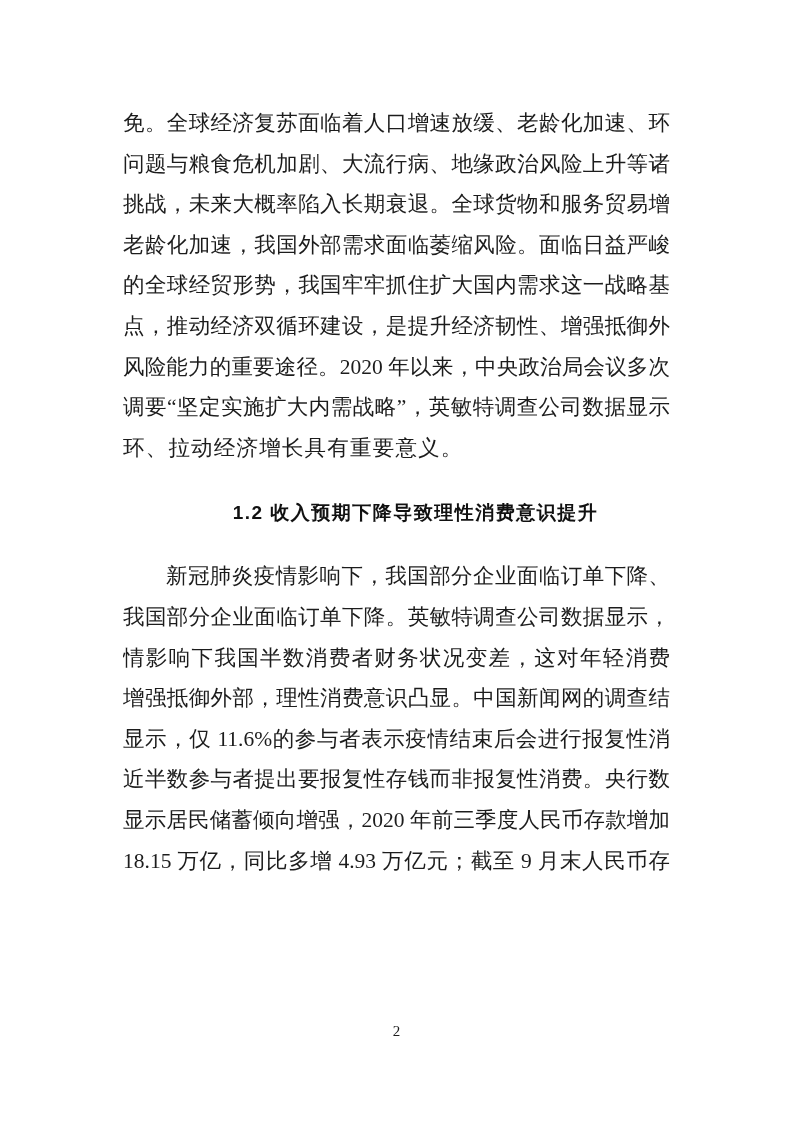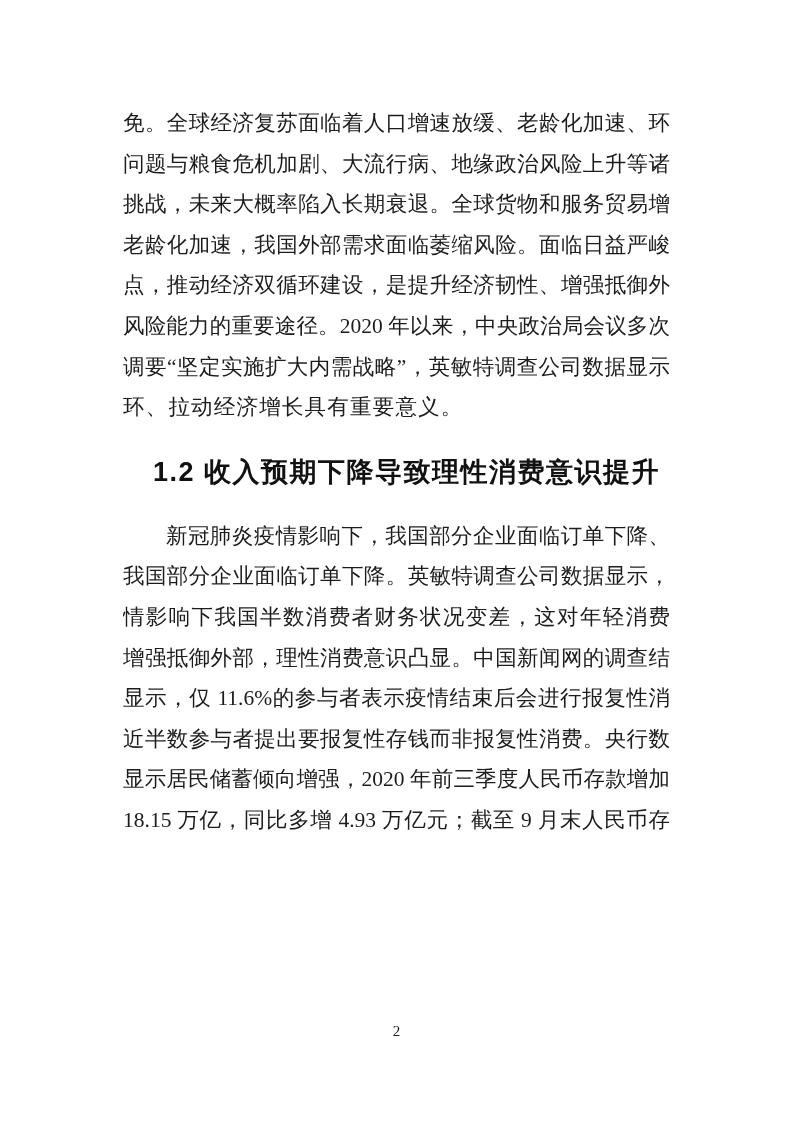--- a/index.html
+++ b/index.html
@@ -39,26 +39,27 @@
     text-align-last: left;
     letter-spacing: 1.2px;
   }
   .line.indent {
     padding-left: 43px;
   }
   .heading {
     margin: 24px 0 0 38px;
     font-family: "Liberation Sans", sans-serif;
     font-weight: bold;
-    font-size: 27px;
+    font-size: 19px;
     line-height: 41px;
     height: 41px;
     letter-spacing: 1.5px;
     color: #111111;
     white-space: nowrap;
+    text-align: center;
   }
   .para-2 {
     margin-top: 23px;
   }
   .page-num {
     position: absolute;
     top: 1020px;
     left: 0;
     width: 793px;
     text-align: center;
@@ -71,20 +72,21 @@
 <body>
 
 <div class="page">
   <div class="content">
 
     <div class="para para-1">
       <div class="line">免。全球经济复苏面临着人口增速放缓、老龄化加速、环境</div>
       <div class="line">问题与粮食危机加剧、大流行病、地缘政治风险上升等诸多</div>
       <div class="line">挑战，未来大概率陷入长期衰退。全球货物和服务贸易增长</div>
       <div class="line">老龄化加速，我国外部需求面临萎缩风险。面临日益严峻复杂</div>
+      <div class="line">的全球经贸形势，我国牢牢抓住扩大国内需求这一战略基</div>
       <div class="line">点，推动经济双循环建设，是提升经济韧性、增强抵御外部</div>
       <div class="line">风险能力的重要途径。2020 年以来，中央政治局会议多次强</div>
       <div class="line">调要“坚定实施扩大内需战略”，英敏特调查公司数据显示</div>
       <div class="line no-stretch">环、拉动经济增长具有重要意义。</div>
     </div>
 
     <div class="heading">1.2 收入预期下降导致理性消费意识提升</div>
 
     <div class="para para-2">
       <div class="line indent">新冠肺炎疫情影响下，我国部分企业面临订单下降、限</div>

